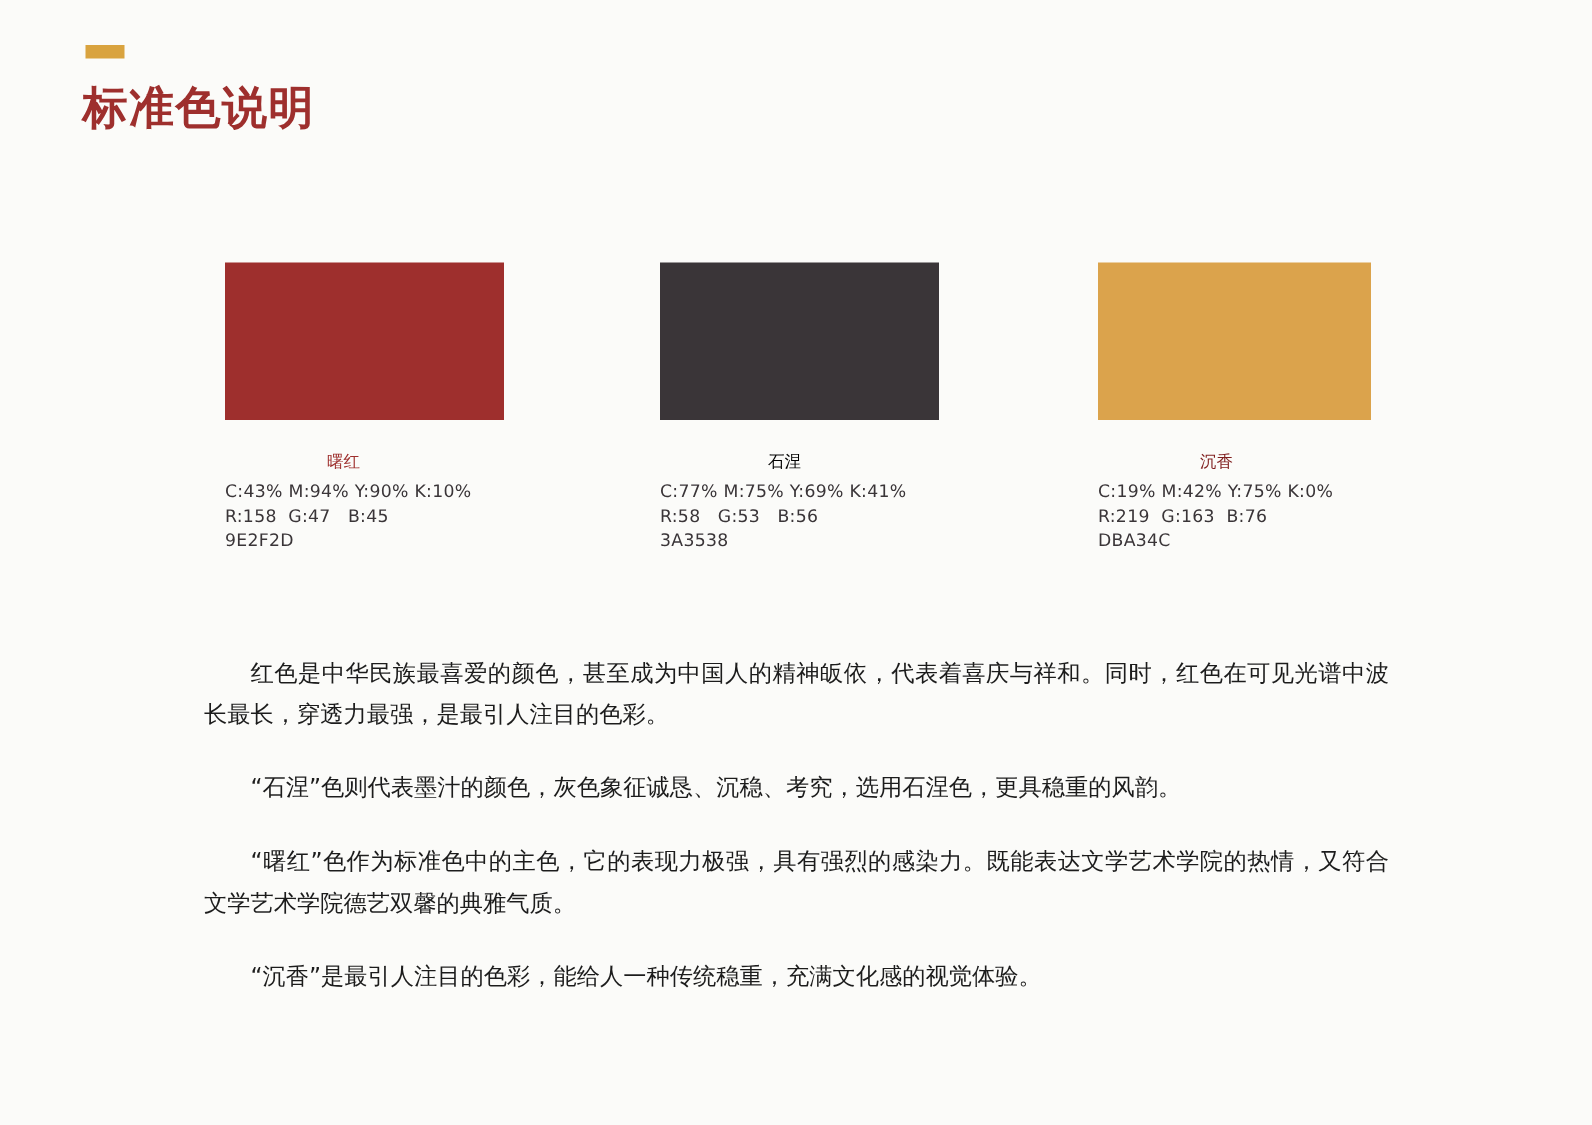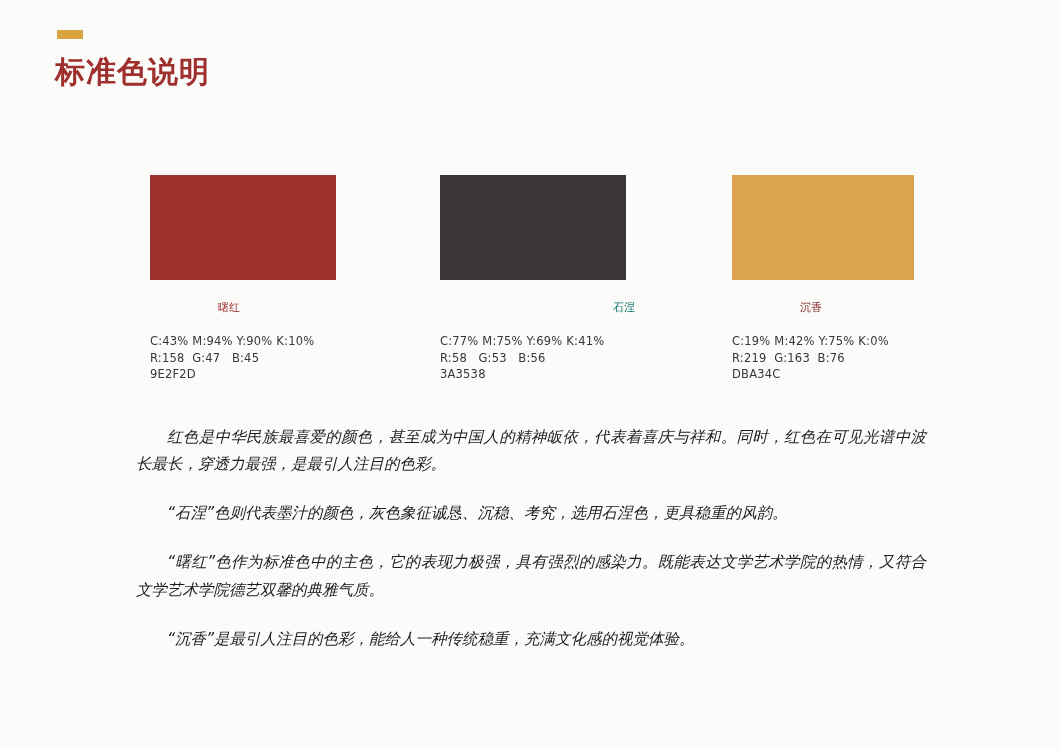--- a/index.html
+++ b/index.html
@@ -61,43 +61,42 @@
   .chip-name {
     margin-top: 20px;
     text-align: left;
     font-size: 11px;
     font-family: "Liberation Sans", sans-serif;
   }
   .c0 .chip-name { padding-left: 68px; color: #9e2f2d; }
   .c1 .chip-name { padding-left: 72px; color: #3a3538; }
   .c2 .chip-name { padding-left: 68px; color: #dba34c; }
   .chip-values {
-    margin-top: 18px;
+    margin-top: 4px;
     font-size: 11.5px;
     line-height: 1.45;
     color: #3a3538;
     font-family: "DejaVu Sans", sans-serif;
     letter-spacing: 0.2px;
   }
   .chip-values div { white-space: pre; }
   .body-text {
     position: absolute;
     left: 136px;
     top: 420px;
     width: 790px;
     font-size: 15.5px;
     line-height: 1.75;
     color: #1c1c1c;
     font-family: "DejaVu Sans", sans-serif;
   }
   .body-text p {
-    margin: 4px 0 22px 0;
+    margin: 16px 0 22px 0;
     text-indent: 2em;
     text-align: justify;
-    font-style: italic;
   }
 </style>
 </head>
 <body style="background: rgb(251, 251, 249);">
 
 <div class="slide">
 
   <div class="accent-bar" style="background: rgb(217, 163, 63);"></div>
 
   <div class="page-title" style="color: rgb(158, 47, 45);">标准色说明</div>
@@ -109,21 +108,21 @@
       <div class="chip-name" style="color: rgb(158, 47, 45);">曙红</div>
       <div class="chip-values">
         <div>C:43% M:94% Y:90% K:10%</div>
         <div>R:158  G:47   B:45</div>
         <div>9E2F2D</div>
       </div>
     </div>
 
     <div class="swatch-col c1">
       <div class="chip" id="chip1" style="background: rgb(58, 53, 56);"></div>
-      <div class="chip-name" style="color: #0f766e; text-align: center;">石涅</div>
+      <div class="chip-name" style="color: #000000;">石涅</div>
       <div class="chip-values">
         <div>C:77% M:75% Y:69% K:41%</div>
         <div>R:58   G:53   B:56</div>
         <div>3A3538</div>
       </div>
     </div>
 
     <div class="swatch-col c2">
       <div class="chip" id="chip2" style="background: rgb(219, 163, 76);"></div>
       <div class="chip-name" style="color: #7f1d1d;">沉香</div>

